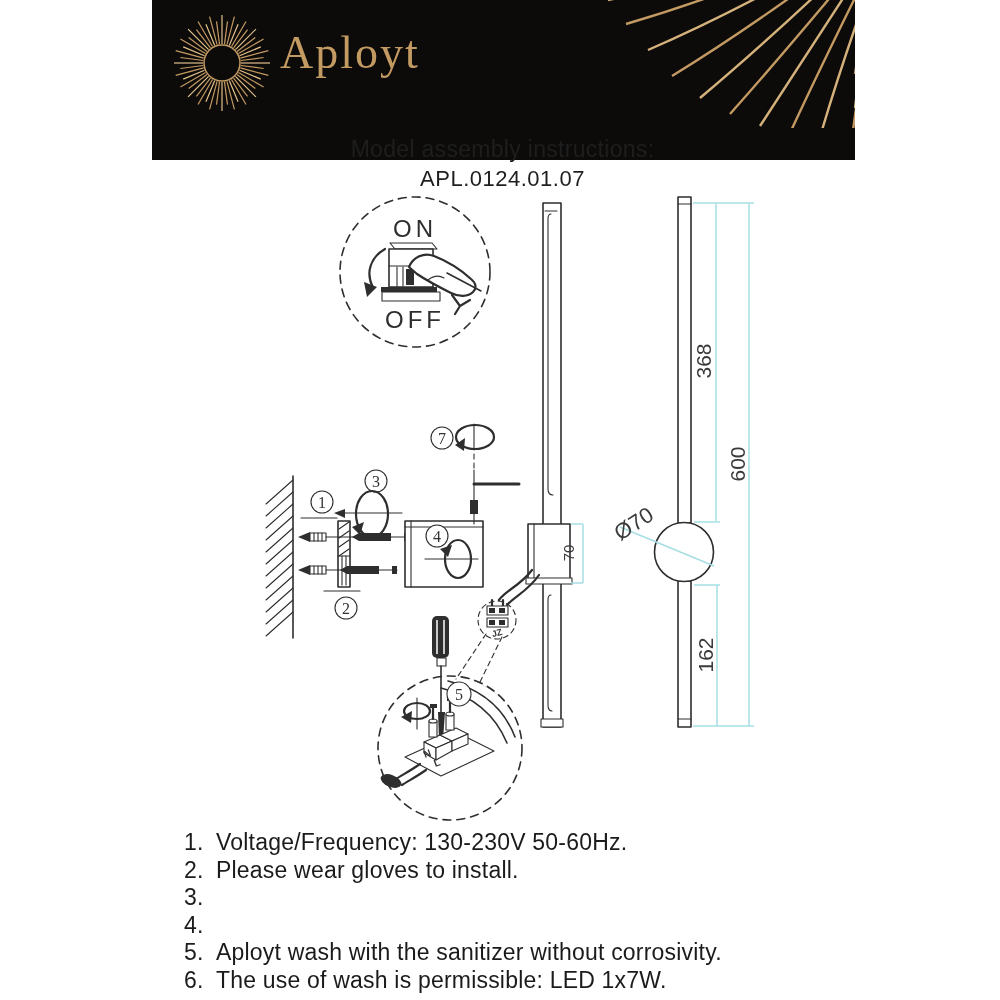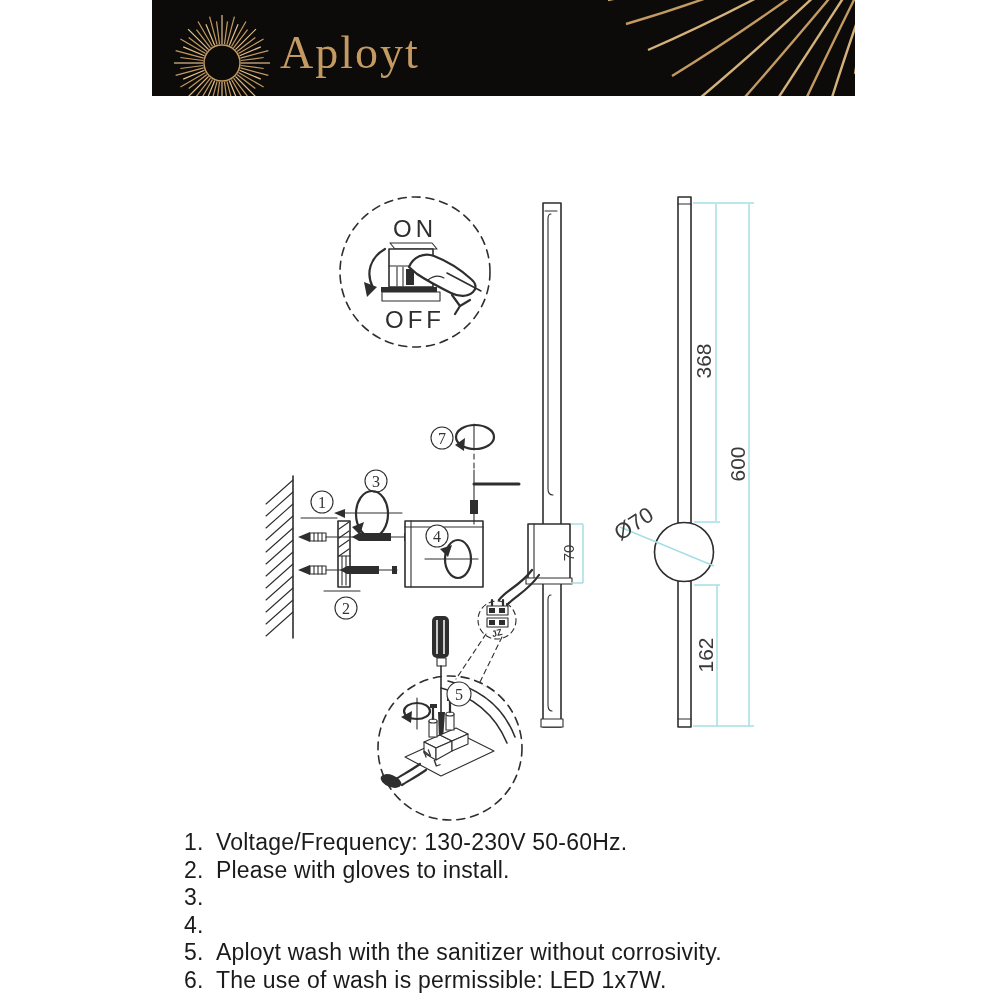--- a/index.html
+++ b/index.html
@@ -10,21 +10,21 @@
   }
   html,body{margin:0;padding:0;}
   body{
     width:1000px;height:1000px;position:relative;background:#ffffff;
     font-family:"Liberation Sans",sans-serif;color:#1c1c1c;overflow:hidden;
   }
   .page{position:absolute;inset:0;}
 
   
   .hdr{
-    position:absolute;left:152px;top:0;width:703px;height:96px;
+    position:absolute;left:152px;top:0;width:703px;height:160px;
     background:var(--header-bg);overflow:hidden;
   }
   .hdr svg{position:absolute;left:0;top:0;}
   .brand{
     position:absolute;left:128px;top:26px;width:260px;
     font-family:"Liberation Serif",serif;
     font-size:46px;font-weight:400;letter-spacing:2px;color:var(--gold);
   }
 
   
@@ -125,20 +125,24 @@
           <path d="M 742,-80 Q 680,42.5 638,133" fill="none" stroke="#c49a63" stroke-width="2.4"></path>
           <path d="M 742,-80 Q 695,44.5 668,137" fill="none" stroke="#d5b27c" stroke-width="2.4"></path>
           <path d="M 742,-80 Q 711,45.5 700,139" fill="none" stroke="#c49a63" stroke-width="2.4"></path>
           <path d="M 742,-80 Q 712.5,30 703,108" fill="none" stroke="#d5b27c" stroke-width="2.4"></path>
           <path d="M 742,-80 Q 712.5,13 703,74" fill="none" stroke="#c49a63" stroke-width="2.4"></path>
         </g>
     </svg>
     <div class="brand">Aployt</div>
   </div>
 
+  <div class="title-block">
+    <div class="title-line">Model assembly instructions:</div>
+    <div class="model-line">APL.0124.01.07</div>
+  </div>
 
   <svg class="diagram" viewBox="0 0 1000 1000">
     <defs>
       <clipPath id="clipBig">
           <circle cx="450" cy="748" r="71"></circle>
         </clipPath>
     </defs>
 
     <g>
       <circle cx="415" cy="272" r="75" class="ln dash"></circle>
@@ -366,21 +370,21 @@
     </g>
   </svg>
 
   <div class="instructions">
     <div class="instr-row">
       <span class="instr-num">1.</span>
       <span class="instr-text">Voltage/Frequency: 130-230V 50-60Hz.</span>
     </div>
     <div class="instr-row">
       <span class="instr-num">2.</span>
-      <span class="instr-text">Please with gloves to install.</span>
+      <span class="instr-text">Please wear gloves to install.</span>
     </div>
     <div class="instr-row">
       <span class="instr-num">3.</span>
     </div>
     <div class="instr-row">
       <span class="instr-num">4.</span>
     </div>
     <div class="instr-row">
       <span class="instr-num">5.</span>
       <span class="instr-text">Aployt wash with the sanitizer without corrosivity.</span>

